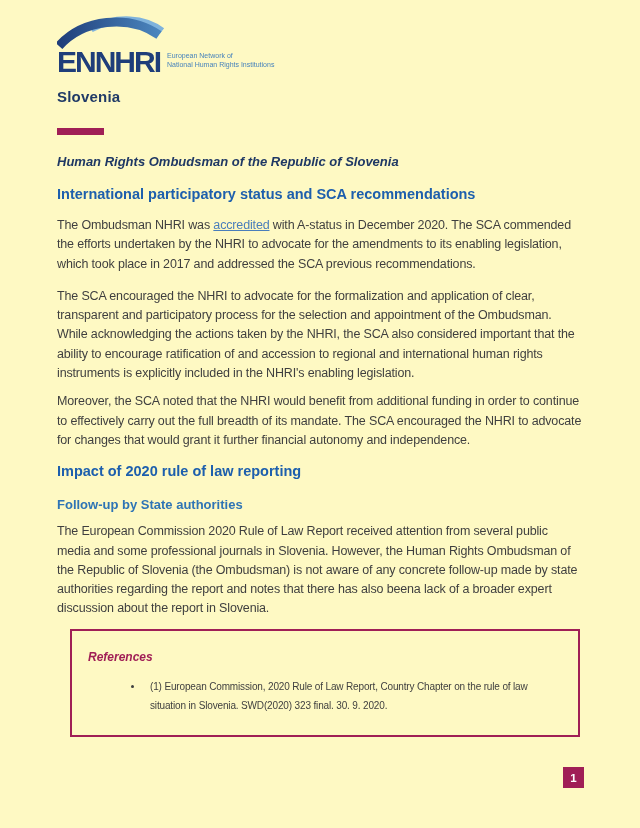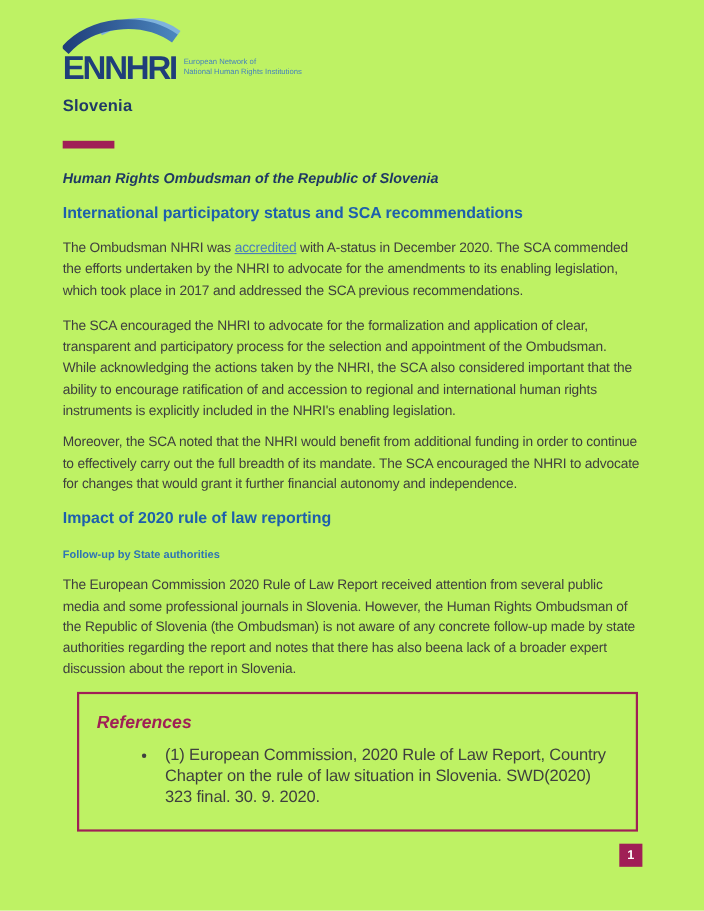--- a/index.html
+++ b/index.html
@@ -1,21 +1,21 @@
 <!DOCTYPE html>
 <html><head>
 <meta charset="utf-8">
 <style>
   html,body{margin:0;padding:0;background:#ffffff;}
   .page{
     position:relative;
     width:640px;height:828px;
     box-sizing:border-box;
     padding:14px 57px 0 57px;
-    background:#bef264;
+    background:#fef9c3;
     font-family:"Liberation Sans",sans-serif;
     color:#3F3F3F;
     overflow:hidden;
   }
   .logo-svg{display:block;width:236px;height:58px;}
   .page-title{
     margin:14px 0 0 0;
     font-size:15px;font-weight:bold;
     color:#203A66;letter-spacing:.2px;
     line-height:22px;
@@ -31,48 +31,48 @@
     font-weight:bold;
   }
   .h2{
     margin:15px 0 0 0;
     font-size:14.5px;font-weight:bold;line-height:18px;
     color:#1D5FAD;
   }
   .h2.second{margin-top:12px;}
   .h3{
     margin:16px 0 0 0;
-    font-size:10px;font-weight:bold;line-height:17px;
+    font-size:13px;font-weight:bold;line-height:17px;
     color:#2E74B5;
   }
   .body-para{
     margin:13px 0 0 0;
     font-size:12.5px;line-height:19.3px;
     letter-spacing:-.15px;
     color:#3F3F3F;
   }
   .body-para.tight{margin-top:9px;}
   a.doc-link{color:#4A7EBB;text-decoration:underline;cursor:pointer;}
   .ref-box{
     margin:10px 3px 0 13px;
     border:2px solid #A01F56;
     padding:19px 20px 8px 16px;
   }
   .ref-title{
     margin:0;
-    font-size:16px;line-height:15px;
+    font-size:12px;line-height:15px;
     font-weight:bold;font-style:italic;
     color:#A01F56;
   }
   .ref-list{
     margin:12px 0 12px 0;
     padding:0 0 0 56px;
   }
   .ref-list li{
-    font-size:15px;line-height:19px;
+    font-size:10px;line-height:19px;
     letter-spacing:-.15px;
     padding-left:6px;
     max-width:430px;
     color:#3F3F3F;
   }
   .page-number{
     position:absolute;top:767px;right:56px;
     width:21px;height:21px;
     background:#A01F56;color:#ffffff;
     font-size:11.5px;font-weight:bold;

